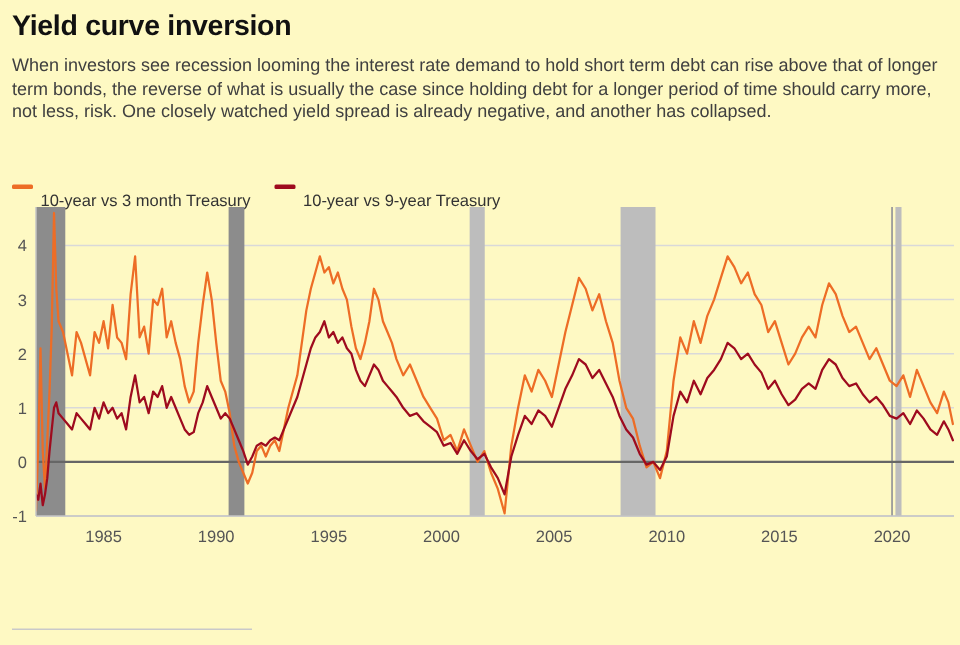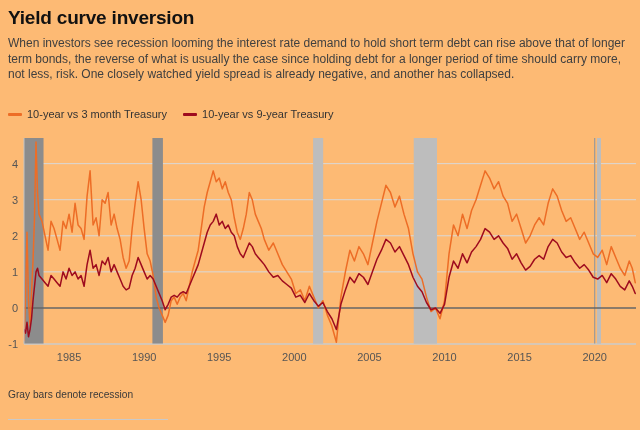--- a/index.html
+++ b/index.html
@@ -4,38 +4,38 @@
 <style>
   * { box-sizing: border-box; }
   html, body {
     margin: 0; padding: 0;
     width: 640px; height: 430px;
     background: #ffffff;
     font-family: "Liberation Sans", sans-serif;
     color: #222222;
     overflow: hidden;
   }
-  #root { position: relative; width: 640px; height: 430px; background: #fdba74; }
+  #root { position: relative; width: 640px; height: 430px; background: #fef9c3; }
 
   .title {
     position: absolute; left: 8px; top: 6px;
     font-size: 19px; font-weight: bold; letter-spacing: -0.2px;
     color: #111111; line-height: 24px; white-space: nowrap;
   }
   .subtitle {
     position: absolute; left: 8px; top: 36px; width: 626px;
     font-size: 12px; line-height: 15.6px; color: #404040;
   }
   .legend {
     position: absolute; left: 8px; top: 108px;
     display: flex; align-items: center; gap: 16px;
   }
   .legend-item { display: flex; align-items: center; gap: 5px; }
   .legend-swatch { display: block; width: 14px; height: 3px; border-radius: 1px; }
-  .legend-label { font-size: 11px; color: #333; white-space: nowrap; }
+  .legend-label { font-size: 11px; color: #333; white-space: nowrap; margin-top: 20px; }
 
   .chart-wrap { position: absolute; left: 0; top: 136px; width: 640px; height: 235px; }
   svg.chart { display: block; }
 
   .ytick { font-size: 11px; fill: #555555; }
   .xtick { font-size: 11px; fill: #555555; }
 
   .footnotes {
     position: absolute; left: 8px; top: 388px;
     font-size: 10.2px; line-height: 13.6px; color: #3a3a3a;
@@ -106,17 +106,16 @@
         <text x="294.3312883435583" y="225" text-anchor="middle" class="xtick">2000</text>
         <text x="369.4233128834356" y="225" text-anchor="middle" class="xtick">2005</text>
         <text x="444.51533742331293" y="225" text-anchor="middle" class="xtick">2010</text>
         <text x="519.6073619631902" y="225" text-anchor="middle" class="xtick">2015</text>
         <text x="594.6993865030674" y="225" text-anchor="middle" class="xtick">2020</text>
         <line x1="24" x2="24" y1="2" y2="208" stroke="#c4c4c4" stroke-width="1"></line>
       </svg>
   </div>
 
   <div class="footnotes">
-    <div class="footnote-line">Gray bars denote recession</div>
   </div>
 
   <div class="bottom-rule"></div>
 </div>
 
 </body></html>

